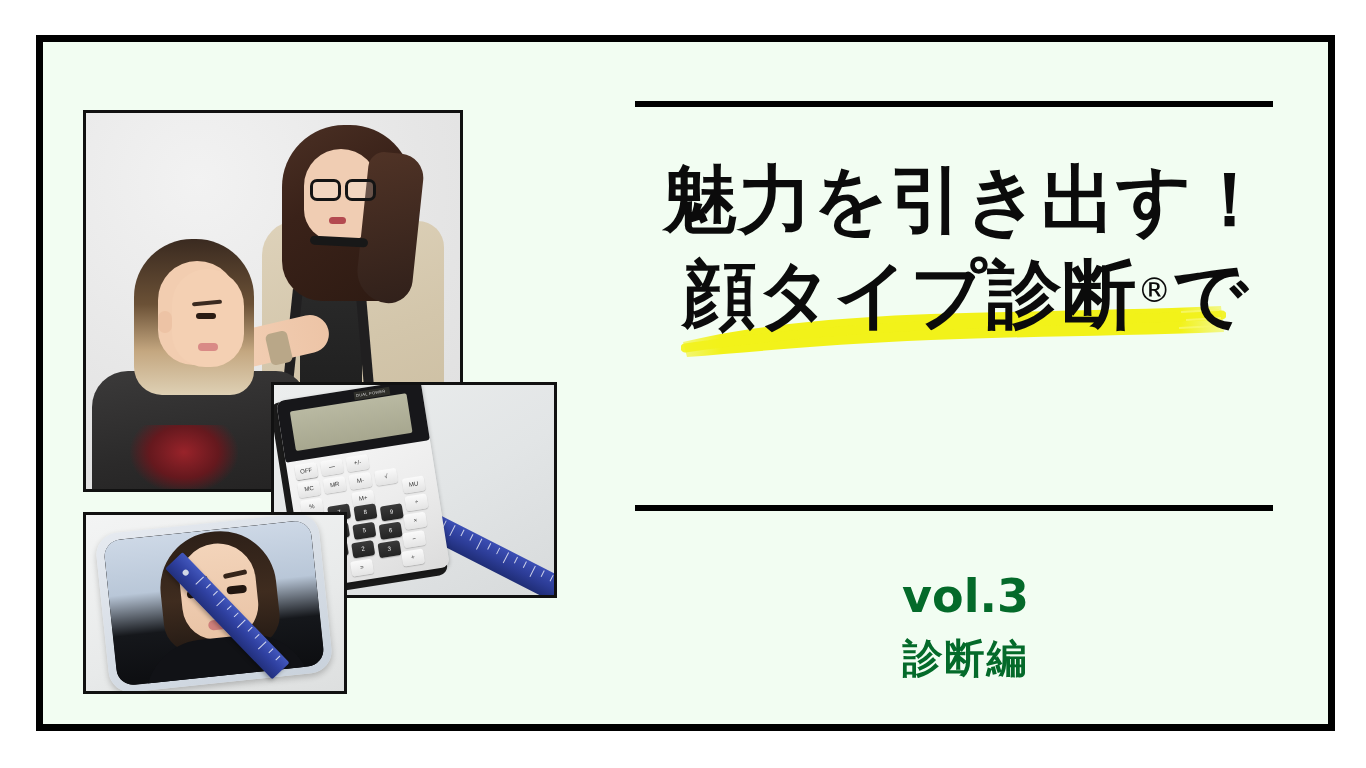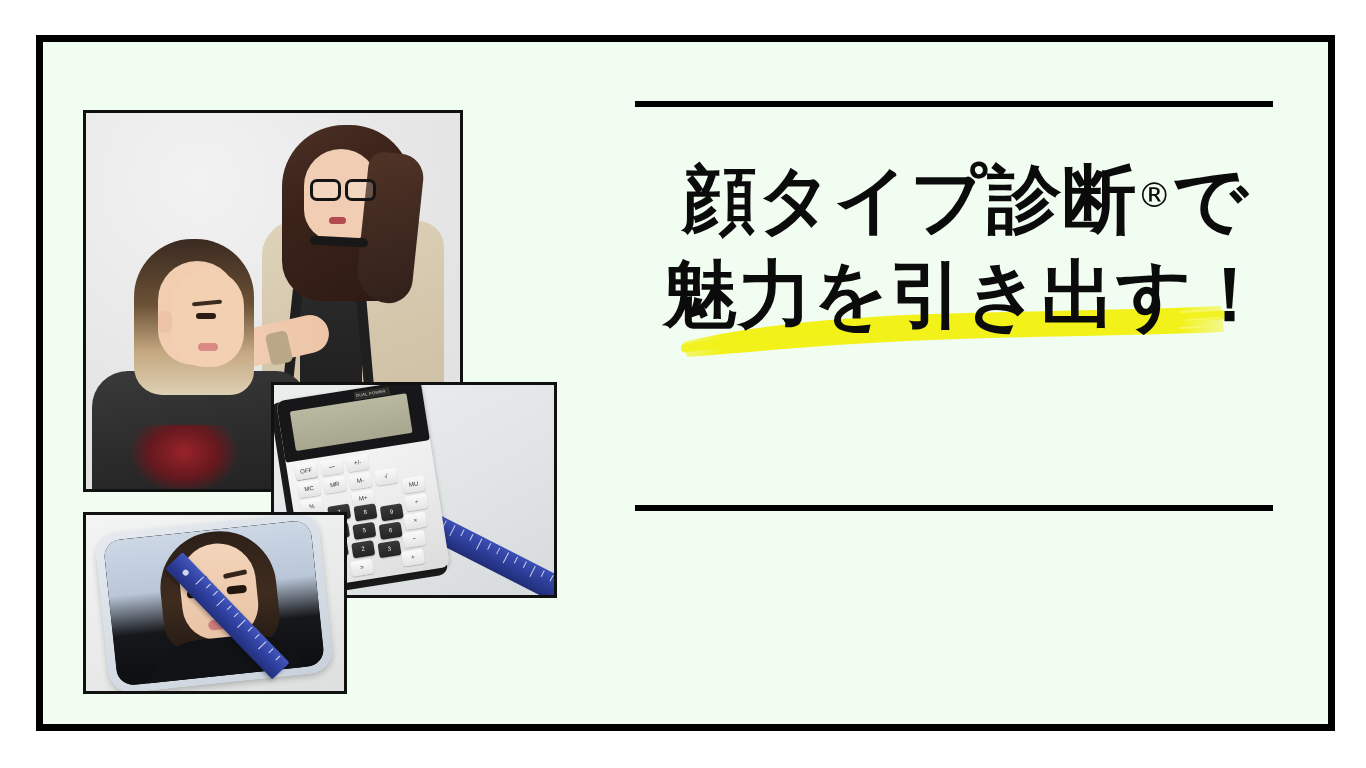--- a/index.html
+++ b/index.html
@@ -659,24 +659,28 @@
               <stop offset="0.92" stop-color="#f2f21a" stop-opacity="1"></stop>
               <stop offset="1" stop-color="#f2f21a" stop-opacity="0.45"></stop>
             </linearGradient>
           </defs>
           <path d="M2,40 C60,26 140,16 250,12 C350,9 450,8 540,4
                    L543,30 C450,34 350,34 250,38 C150,42 70,50 6,55 Z" fill="url(#mkfade)"></path>
           <path d="M4,46 C70,36 150,28 260,23 C360,19 460,17 541,13" stroke="#f2f21a" stroke-width="9" fill="none" stroke-linecap="round" opacity="0.9"></path>
           <path d="M500,10 L538,8 M505,18 L540,16 M498,26 L536,24" stroke="#f7f76a" stroke-width="2" fill="none" opacity="0.85"></path>
         </svg>
 
+        <span class="hl-line hl-line-2">魅力を引き出す！</span>
+
         <span class="hl-line hl-line-1"><span>顔タイプ診断</span><span class="reg">®</span><span>で</span></span>
-
-        <span class="hl-line hl-line-2">魅力を引き出す！</span>
       </div>
 
       <div class="rule rule-bottom"></div>
 
+      <div class="volume">
+        <span class="vol-num">vol.3</span>
+        <span class="vol-sub">診断編</span>
+      </div>
 
     </div>
 
   </div>
 </div>
 
 </body></html>

